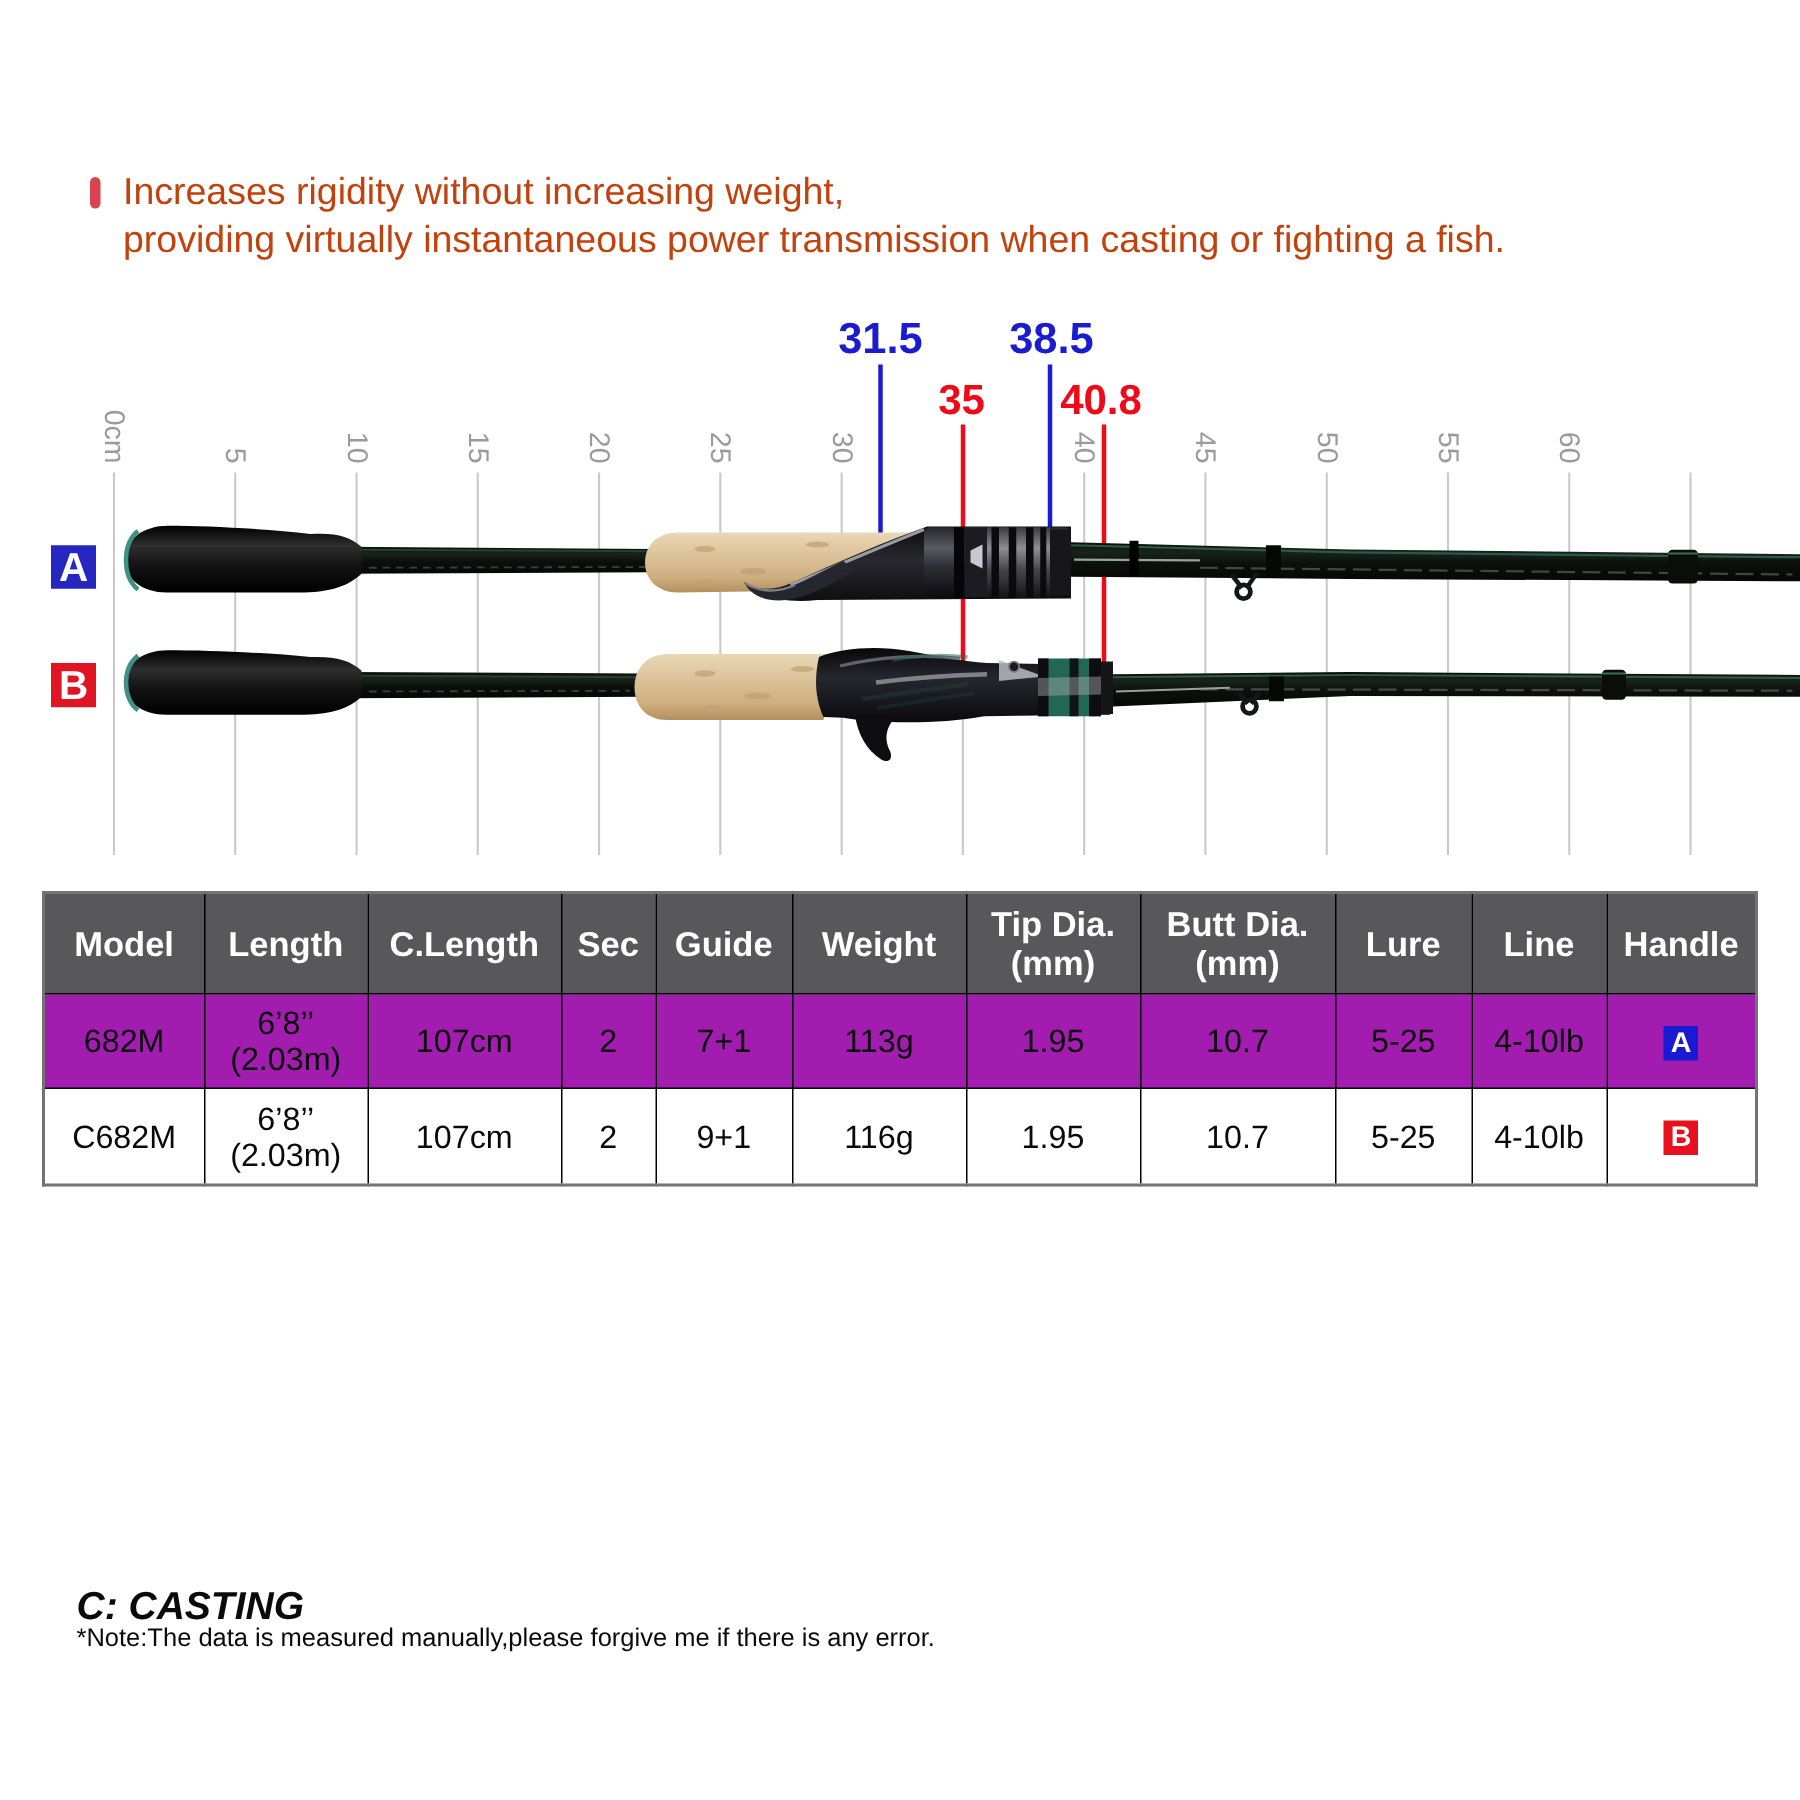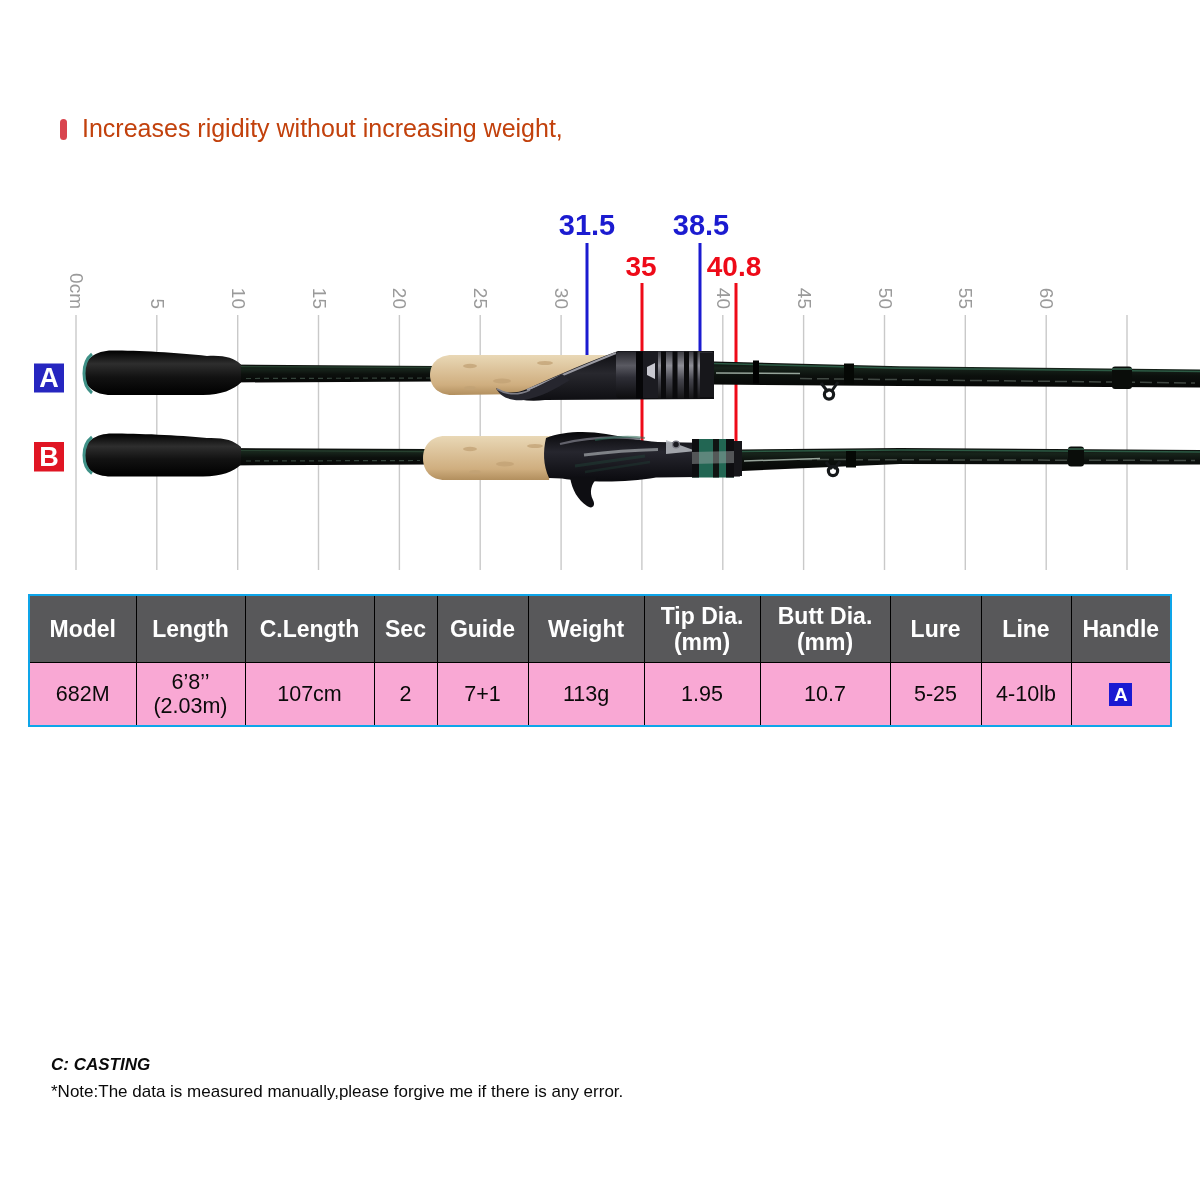--- a/index.html
+++ b/index.html
@@ -1,36 +1,36 @@
 <!DOCTYPE html>
 <html><head>
 <meta charset="utf-8">
 <style>
   html,body{margin:0;padding:0;}
   body{width:1200px;height:1200px;background:#fff;font-family:"Liberation Sans",sans-serif;position:relative;overflow:hidden;}
   .toptext{position:absolute;left:60px;top:112px;font-size:25px;color:#c2410c;line-height:32px;}
   .redbar{display:inline-block;width:7px;height:21px;background:#d9444e;border-radius:3.5px;vertical-align:-3px;margin-right:15px;}
   .line2{margin-left:22px;}
   #rodsvg{position:absolute;left:0;top:200px;}
-  table.spec{position:absolute;left:28px;top:594px;border-collapse:collapse;table-layout:fixed;border:2px solid #0ea5e9;}
+  table.spec{position:absolute;left:28px;top:594px;border-collapse:collapse;table-layout:fixed;border:2px solid #737373;}
   table.spec th, table.spec td{border:1px solid #000;text-align:center;vertical-align:middle;padding:0;}
   table.spec th{background:#58585a;color:#fff;font-size:23px;font-weight:bold;height:66px;line-height:26px;}
   table.spec td{font-size:21.5px;color:#0a0a0a;height:62.4px;line-height:24px;}
   td.model{font-size:19.5px;}
   td.len{font-size:21.5px;}
-  tr.alt td{background:#f9a8d4;}
+  tr.alt td{background:#a21caf;}
   .hbox{display:inline-block;width:23px;height:23px;line-height:23px;font-size:19px;font-weight:bold;color:#fff;text-align:center;}
   .hA{background:#1a1ad2;}
   .hB{background:#e8101e;}
-  .casting{position:absolute;left:51px;top:1055px;font-size:17px;font-weight:bold;font-style:italic;color:#0a0a0a;}
+  .casting{position:absolute;left:51px;top:1055px;font-size:26px;font-weight:bold;font-style:italic;color:#0a0a0a;}
   .note{position:absolute;left:51px;top:1082px;font-size:17px;color:#0a0a0a;}
 </style>
 </head>
 <body>
-<div class="toptext"><span class="redbar"></span>Increases rigidity without increasing weight,<br></div>
+<div class="toptext"><span class="redbar"></span>Increases rigidity without increasing weight,<br><span class="line2">providing virtually instantaneous power transmission when casting or fighting a fish.</span></div>
 
 <svg id="rodsvg" width="1200" height="380" viewBox="0 200 1200 380">
 
   <defs>
     <linearGradient id="foamG" x1="0" y1="0" x2="0" y2="1">
       <stop offset="0" stop-color="#000"></stop>
       <stop offset="0.3" stop-color="#2e2e2e"></stop>
       <stop offset="0.6" stop-color="#121212"></stop>
       <stop offset="1" stop-color="#000"></stop>
     </linearGradient>
@@ -255,17 +255,30 @@
         <td>107cm</td>
         <td>2</td>
         <td>7+1</td>
         <td>113g</td>
         <td>1.95</td>
         <td>10.7</td>
         <td>5-25</td>
         <td>4-10lb</td>
         <td><span class="hbox hA">A</span></td>
   </tr>
+  <tr>
+    <td class="model">C682M</td>
+        <td class="len">6’8’’<br>(2.03m)</td>
+        <td>107cm</td>
+        <td>2</td>
+        <td>9+1</td>
+        <td>116g</td>
+        <td>1.95</td>
+        <td>10.7</td>
+        <td>5-25</td>
+        <td>4-10lb</td>
+        <td><span class="hbox hB">B</span></td>
+  </tr>
 </tbody>
   </table>
 
 <div class="casting">C: CASTING</div>
 <div class="note">*Note:The data is measured manually,please forgive me if there is any error.</div>
 
 </body></html>

